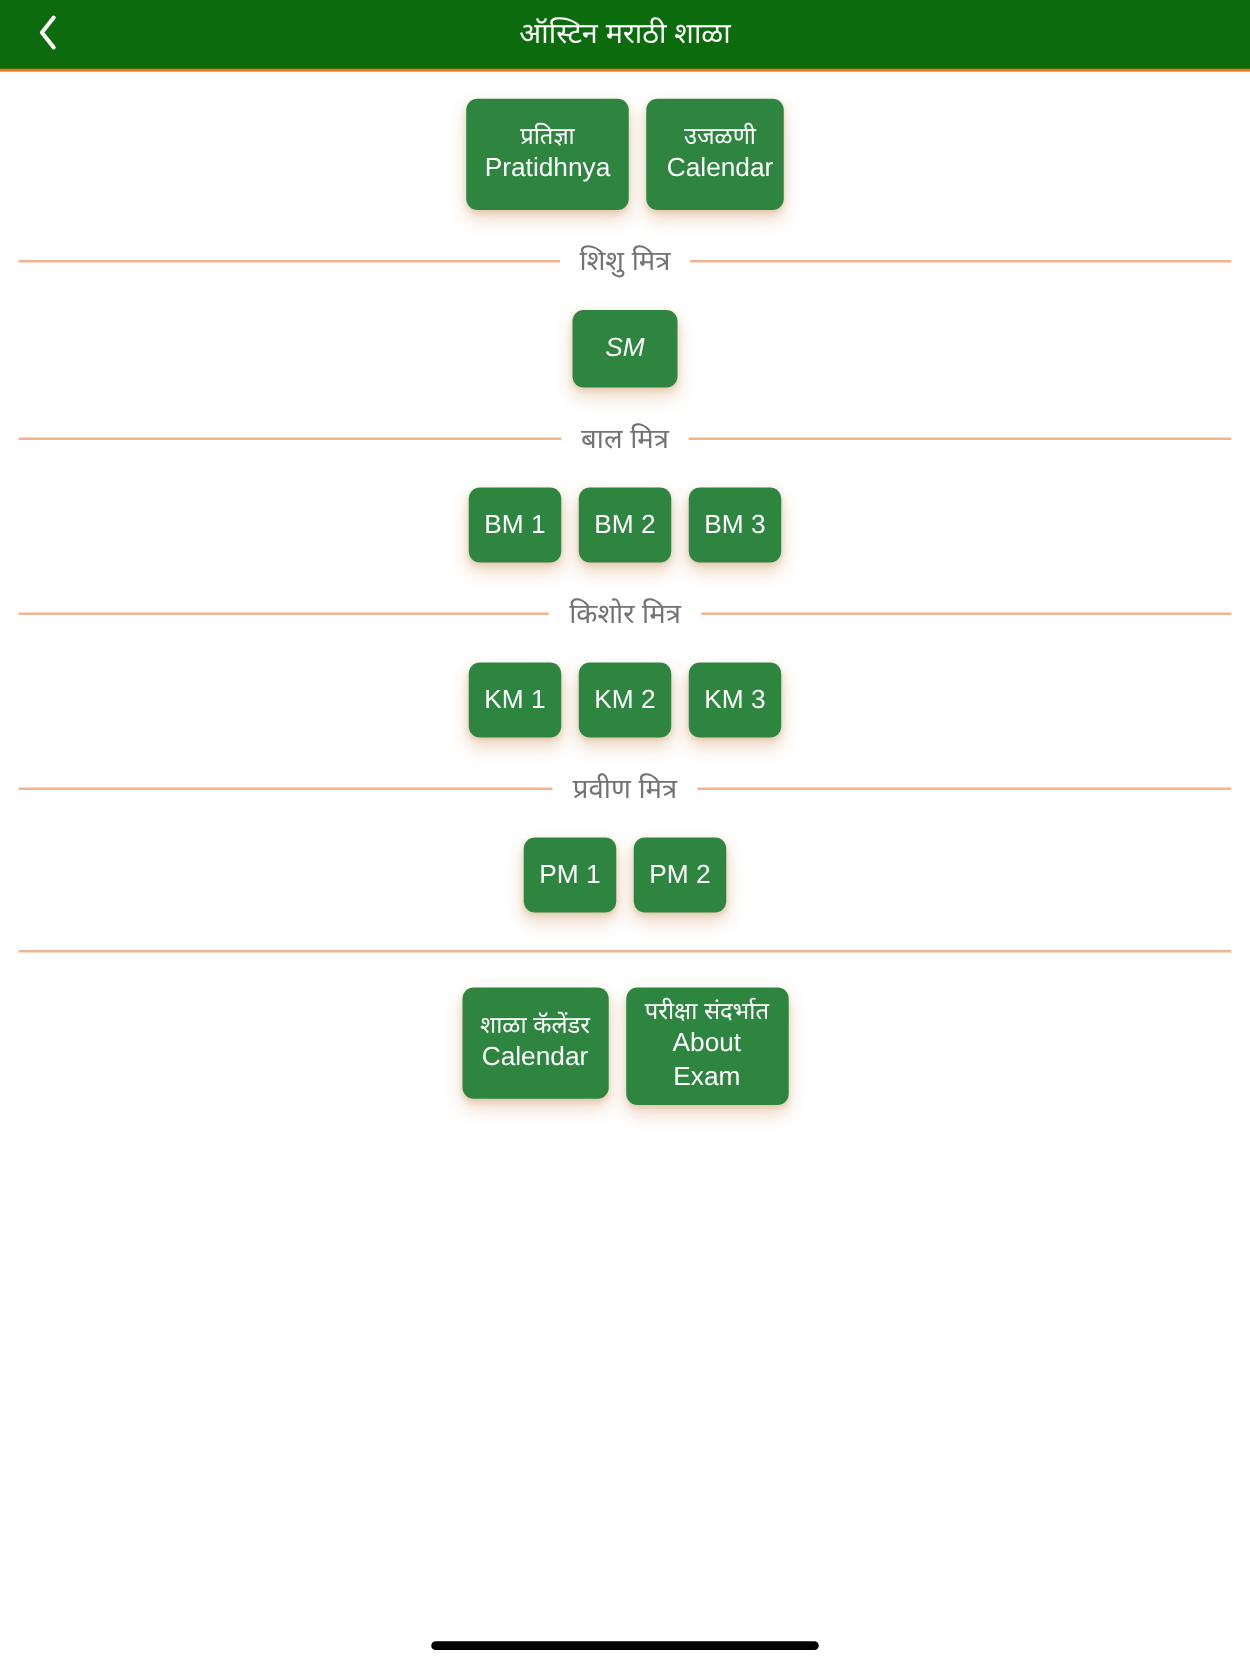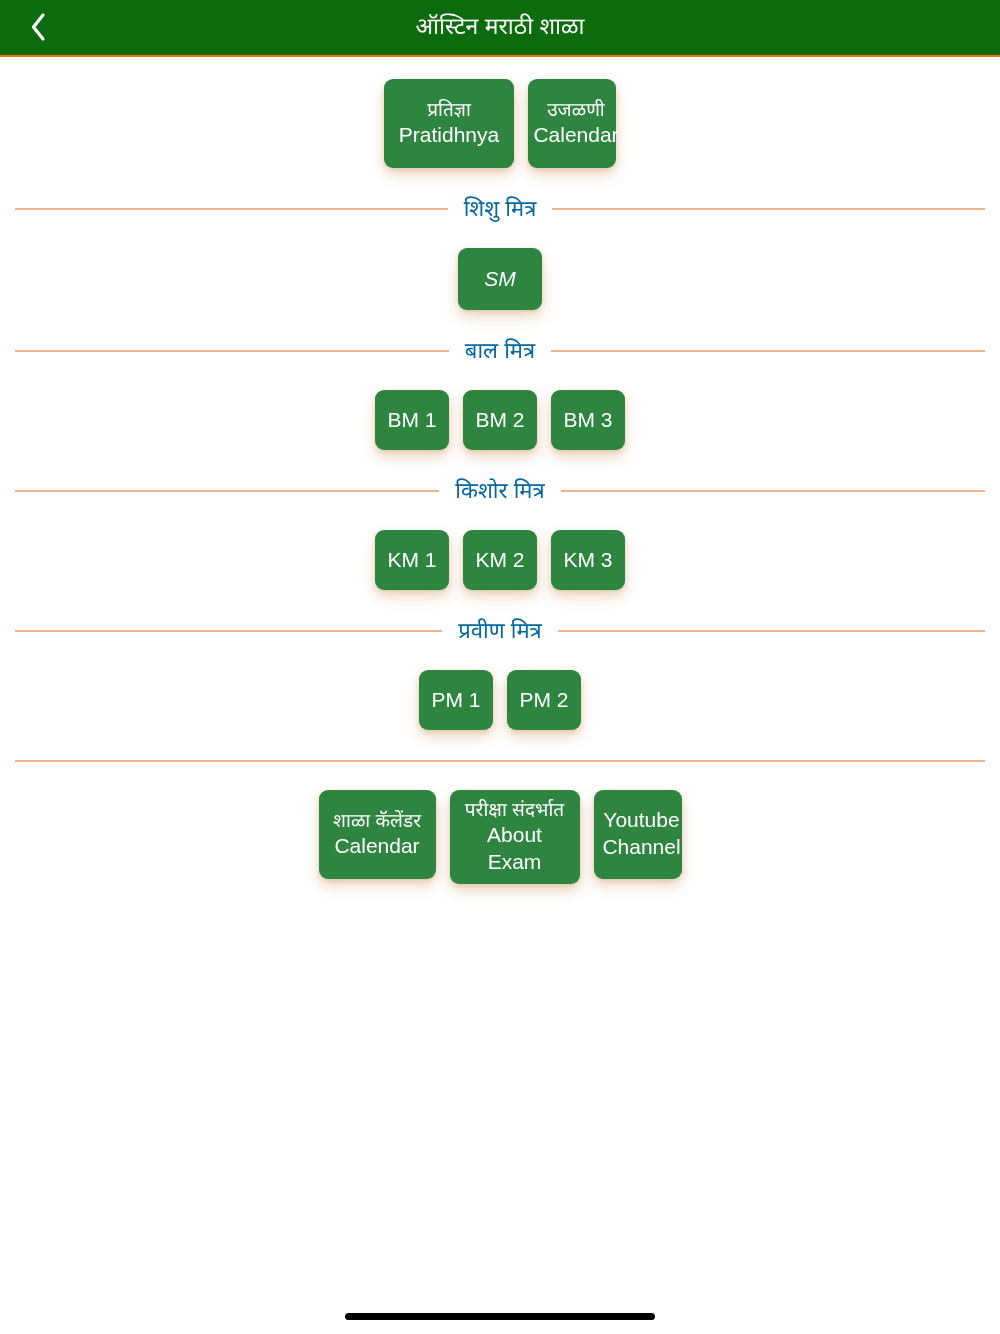--- a/index.html
+++ b/index.html
@@ -115,21 +115,21 @@
   .tile .mr { font-size: 19px; display: block; }
   .tile .en { font-size: 21px; display: block; }
 
   
   .tile-wide {
     width: 117px;
     min-height: 89px;
     padding: 8px 10px;
   }
   .tile-wide-2 { width: 130px; }
-  .tile-wide-3 { width: 88px; padding-left: 18px; }
+  .tile-wide-3 { width: 110px; padding-left: 18px; }
 
   
   .tile-code {
     width: 74px;
     height: 60px;
     font-size: 21px;
   }
   .tile-code.sm { width: 84px; height: 62px; font-style: italic; }
 
   
@@ -138,21 +138,21 @@
     align-items: center;
     margin: 0 15px;
     gap: 0;
   }
   .divider .line {
     flex: 1;
     height: 1.6px;
     background: #f2b48e;
   }
   .divider .label {
-    color: #0369a1;
+    color: #737373;
     font-size: 22px;
     padding: 0 16px;
     white-space: nowrap;
     line-height: 1;
   }
 
   .sec-gap-top { height: 30px; }
   .sec-gap-mid { height: 28px; }
   .sec-gap-bot { height: 30px; }
 
@@ -255,23 +255,19 @@
 
     <div class="btn-row">
       <div class="tile tile-wide">
         <span class="mr">शाळा कॅलेंडर</span>
         <span class="en">Calendar</span>
       </div>
       <div class="tile tile-wide tile-wide-2">
         <span class="mr">परीक्षा  संदर्भात</span>
         <span class="en">About Exam</span>
       </div>
-      <div class="tile tile-wide tile-wide-3">
-        <span class="en">Youtube</span>
-        <span class="en">Channel</span>
-      </div>
     </div>
 
   </div>
 
   <div class="home-indicator"></div>
 
 </div>
 
 </body></html>

